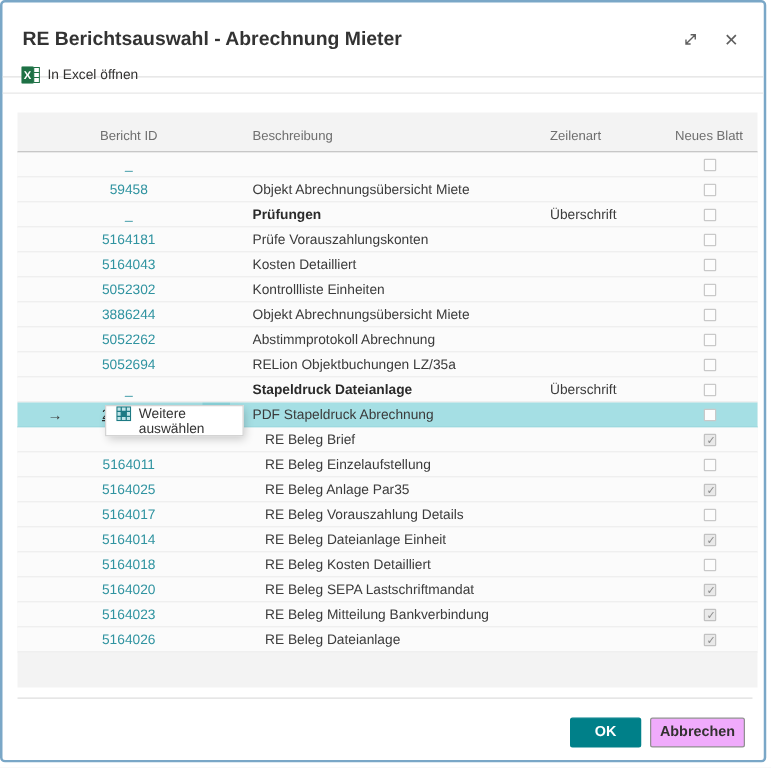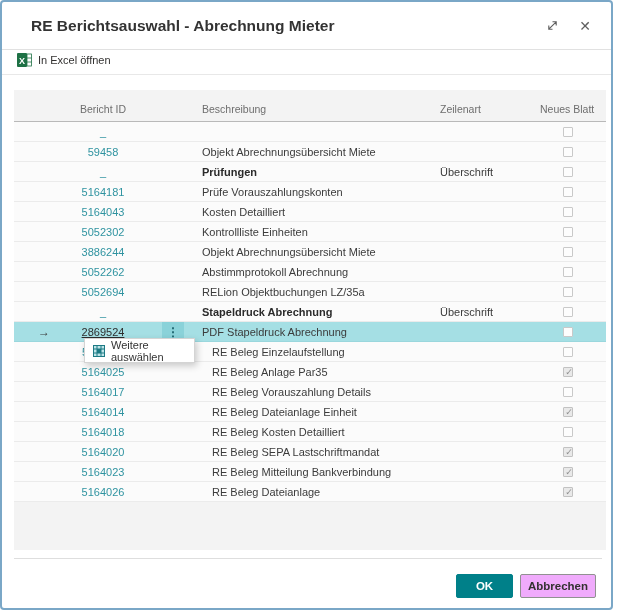--- a/index.html
+++ b/index.html
@@ -3,22 +3,22 @@
 <meta charset="utf-8">
 <style>
   html,body{margin:0;padding:0;background:#fff;}
   *{box-sizing:border-box;}
   .dialog{
     position:relative;width:613px;height:610px;margin:0;
     border:2px solid #7aa7c7;border-radius:4px;background:#fff;overflow:hidden;
     font-family:"Liberation Sans",sans-serif;color:#323130;
   }
   
-  .titlebar{position:absolute;top:0;left:0;right:0;height:48px;display:flex;align-items:center;
-    padding:0 18px 0 29px;border-bottom:1px solid #e1e1e1;}
+  .titlebar{position:absolute;top:0;left:0;right:0;height:60px;display:flex;align-items:center;
+    padding:0 18px 0 16px;border-bottom:1px solid #e1e1e1;}
   .title{font-size:15.5px;font-weight:600;color:#333;}
   .tb-icons{margin-left:auto;display:flex;align-items:center;gap:17px;}
   .tb-icon{width:16px;height:16px;display:flex;align-items:center;justify-content:center;
     color:#5f5f5f;cursor:pointer;font-size:14px;line-height:1;}
   
   .actionbar{position:absolute;top:44px;left:0;right:0;height:29px;display:flex;align-items:center;
     padding-left:15px;border-bottom:1px solid #e8e8e8;}
   .excel-action{display:flex;align-items:center;gap:6px;font-size:11px;color:#323130;cursor:pointer;}
   
   .tablebox{position:absolute;top:88px;left:12px;width:592px;height:460px;background:#f3f3f3;font-size:11px;}
@@ -39,23 +39,23 @@
   .more-btn{display:inline-flex;align-items:center;justify-content:center;margin-left:10px;
     width:22px;height:20px;background:#8ad2d9;color:#175f68;font-size:12px;font-weight:bold;cursor:pointer;}
   .cchk{position:relative;height:100%;}
   .checkbox{position:absolute;left:35px;top:50%;transform:translateY(-50%);
     width:10px;height:10px;border:1px solid #c9c9c9;background:#fdfdfd;border-radius:1px;cursor:pointer;}
   .checkbox.checked{background:#e9e9e9;border-color:#c2c2c2;}
   .checkbox.checked::after{content:"✓";position:absolute;left:0;top:-1px;width:10px;
     font-size:9px;line-height:11px;color:#8f8f8f;text-align:center;}
   .hchk{padding-left:12px;}
   
-  .popup{position:absolute;left:70px;top:248px;width:111px;height:25px;background:#fff;
+  .popup{position:absolute;left:70px;top:234px;width:111px;height:25px;background:#fff;
     border:1px solid #d4d4d4;box-shadow:2px 3px 7px rgba(0,0,0,.2);z-index:5;
-    display:flex;align-items:center;gap:6px;padding:0 8px;font-size:11px;color:#333;cursor:pointer;}
+    display:flex;align-items:flex-start;gap:6px;padding:0 8px;font-size:11px;color:#333;cursor:pointer;}
   
   .footer-divider{position:absolute;top:556px;left:12px;right:9px;border-top:1px solid #dedede;}
   .footer{position:absolute;bottom:10px;right:15px;display:flex;gap:7px;}
   .btn{height:24px;border-radius:2px;font-family:"Liberation Sans",sans-serif;font-size:11.5px;
     display:flex;align-items:center;justify-content:center;cursor:pointer;text-align:right;}
   .btn-ok{width:57px;background:#008089;border:1px solid #008089;color:#fff;font-weight:bold;}
   .btn-cancel{width:76px;background:#f0abfc;border:1px solid #919191;color:#323130;font-weight:600;}
 </style>
 </head>
 <body>
@@ -186,34 +186,44 @@
           <div class="cell cdesc"><span>RELion Objektbuchungen LZ/35a</span></div>
           <div class="cell czeile"><span></span></div>
           <div class="cell cchk">
             <span class="checkbox"></span>
           </div>
         </div>
         <div class="grid trow">
           <div class="cell gutter"></div>
           <div class="cell cid"><span class="idlink">_</span></div>
           <div class="cell cgap"></div>
-          <div class="cell cdesc bold"><span>Stapeldruck Abrechnung</span></div>
+          <div class="cell cdesc bold"><span>Stapeldruck Dateianlage</span></div>
           <div class="cell czeile"><span>Überschrift</span></div>
           <div class="cell cchk">
             <span class="checkbox"></span>
           </div>
         </div>
         <div class="grid trow selected">
           <div class="cell gutter"><span class="selarrow">→</span></div>
           <div class="cell cid"><span class="idlink">2869524</span></div>
           <div class="cell cgap"><span class="more-btn">⋮</span></div>
           <div class="cell cdesc"><span>PDF Stapeldruck Abrechnung</span></div>
           <div class="cell czeile"><span></span></div>
           <div class="cell cchk">
             <span class="checkbox"></span>
+          </div>
+        </div>
+        <div class="grid trow">
+          <div class="cell gutter"></div>
+          <div class="cell cid"><span class="idlink"></span></div>
+          <div class="cell cgap"></div>
+          <div class="cell cdesc indent"><span>RE Beleg Brief</span></div>
+          <div class="cell czeile"><span></span></div>
+          <div class="cell cchk">
+            <span class="checkbox checked"></span>
           </div>
         </div>
         <div class="grid trow">
           <div class="cell gutter"></div>
           <div class="cell cid"><span class="idlink">5164011</span></div>
           <div class="cell cgap"></div>
           <div class="cell cdesc indent"><span>RE Beleg Einzelaufstellung</span></div>
           <div class="cell czeile"><span></span></div>
           <div class="cell cchk">
             <span class="checkbox"></span>

